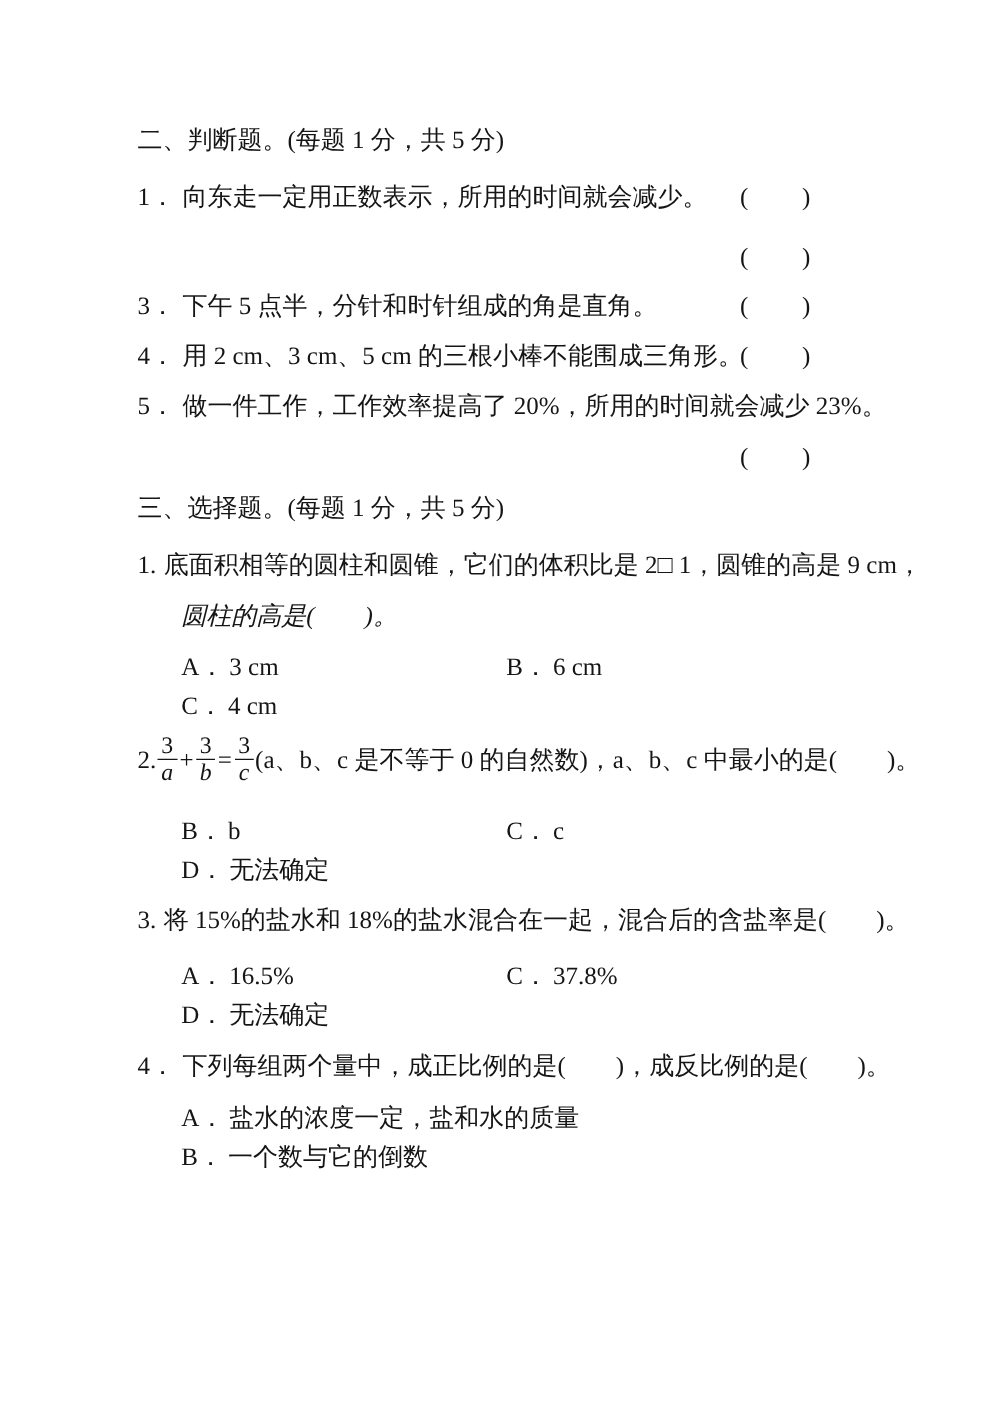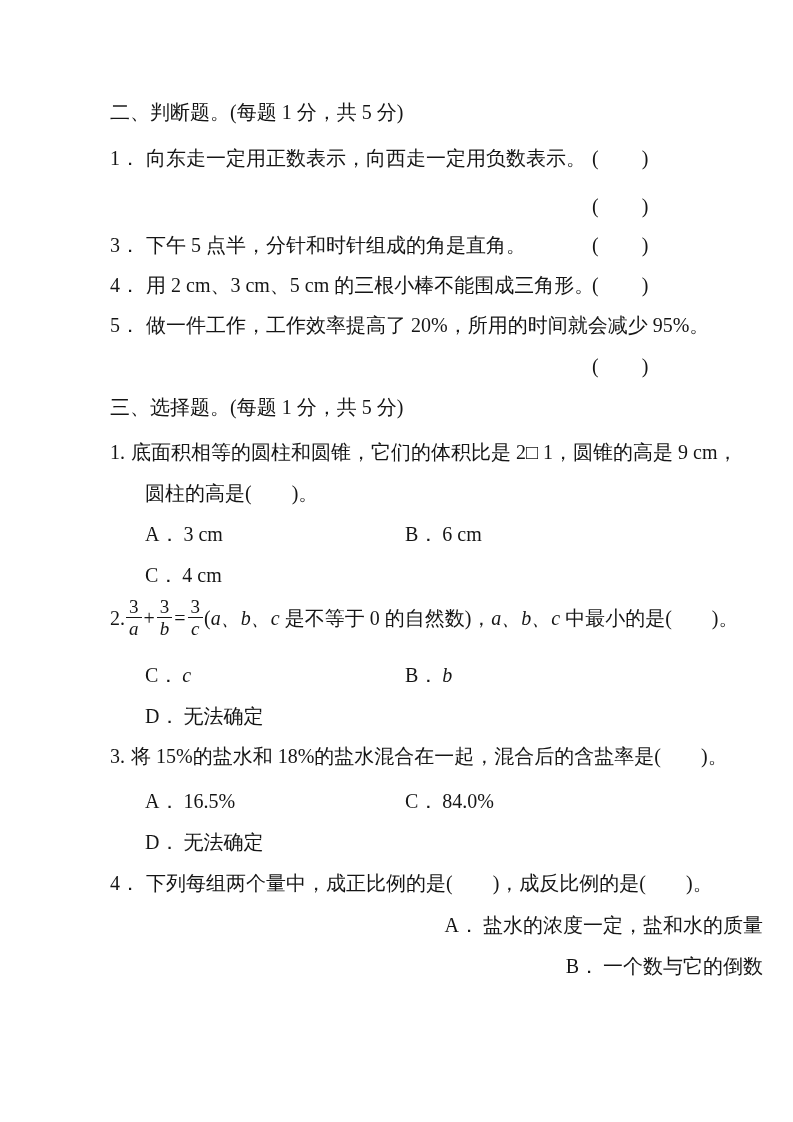--- a/index.html
+++ b/index.html
@@ -21,32 +21,32 @@
     line-height:28px;
     white-space:nowrap;
   }
   .qnum{margin-right:6px;}
   .abracket{
     position:absolute;
     left:482px;top:0;
     letter-spacing:1px;
   }
   .bracket-line{height:28px;}
-  .indent2{padding-left:35px;}
+  .indent2{padding-left:35px;font-style:italic;}
   .opts{
     display:grid;
     grid-template-columns:260px auto;
-    row-gap:13px;
+    row-gap:3px;
     padding-left:35px;
     line-height:28px;
     white-space:nowrap;
   }
-  .opts.onecol{grid-template-columns:auto;text-align:right;}
+  .opts.onecol{grid-template-columns:auto;}
   .opt-label{margin-right:4px;}
-  .var,.vtext{font-style:italic;}
+  .var,.vtext{}
   
   .formula-row{
     display:flex;
     align-items:center;
     line-height:28px;
     white-space:nowrap;
   }
   .frac{
     display:inline-flex;
     flex-direction:column;
@@ -68,40 +68,40 @@
   .mb22{margin-bottom:22px}
 </style>
 </head>
 <body>
 
 <div class="page">
 
   <div class="line mb18">二、判断题。(每题 1 分，共 5 分)</div>
 
   <div class="line mb20">
-    <span class="qnum">1．</span><span>向东走一定用正数表示，向西走一定用负数表示。</span>
+    <span class="qnum">1．</span><span>向东走一定用正数表示，所用的时间就会减少。</span>
     <span class="abracket">(　　)</span>
   </div>
 
   <div class="line bracket-line mb11">
     <span class="abracket">(　　)</span>
   </div>
 
   <div class="line mb12">
     <span class="qnum">3．</span><span>下午 5 点半，分针和时针组成的角是直角。</span>
     <span class="abracket">(　　)</span>
   </div>
 
   <div class="line mb12">
     <span class="qnum">4．</span><span>用 2 cm、3 cm、5 cm 的三根小棒不能围成三角形。</span>
     <span class="abracket">(　　)</span>
   </div>
 
   <div class="line mb13">
-    <span class="qnum">5．</span><span>做一件工作，工作效率提高了 20%，所用的时间就会减少 95%。</span>
+    <span class="qnum">5．</span><span>做一件工作，工作效率提高了 20%，所用的时间就会减少 23%。</span>
   </div>
   <div class="line bracket-line mb13">
     <span class="abracket">(　　)</span>
   </div>
 
   <div class="line mb17">三、选择题。(每题 1 分，共 5 分)</div>
 
   <div class="line mb13">
     <span class="qnum">1.</span><span>底面积相等的圆柱和圆锥，它们的体积比是 2□ 1，圆锥的高是 9 cm，</span>
   </div>
@@ -124,31 +124,31 @@
         <span class="fden">b</span>
       </span>
     <span class="fop">=</span>
     <span class="frac">
         <span class="fnum">3</span>
         <span class="fden">c</span>
       </span>
     <span><span>(</span><span class="vtext">a、b、c</span><span> 是不等于 0 的自然数)，</span><span class="vtext">a、b、c</span><span> 中最小的是(　　)。</span></span>
   </div>
   <div class="opts mb12">
+    <span><span class="opt-label">B．</span><span class="var">b</span></span>
     <span><span class="opt-label">C．</span><span class="var">c</span></span>
-    <span><span class="opt-label">B．</span><span class="var">b</span></span>
     <span><span class="opt-label">D．</span><span>无法确定</span></span>
   </div>
 
   <div class="line mb17">
     <span class="qnum">3.</span><span>将 15%的盐水和 18%的盐水混合在一起，混合后的含盐率是(　　)。</span>
   </div>
   <div class="opts mb13">
     <span><span class="opt-label">A．</span><span>16.5%</span></span>
-    <span><span class="opt-label">C．</span><span>84.0%</span></span>
+    <span><span class="opt-label">C．</span><span>37.8%</span></span>
     <span><span class="opt-label">D．</span><span>无法确定</span></span>
   </div>
 
   <div class="line mb14">
     <span class="qnum">4．</span><span>下列每组两个量中，成正比例的是(　　)，成反比例的是(　　)。</span>
   </div>
   <div class="opts onecol">
     <span><span class="opt-label">A．</span><span>盐水的浓度一定，盐和水的质量</span></span>
     <span><span class="opt-label">B．</span><span>一个数与它的倒数</span></span>
   </div>

